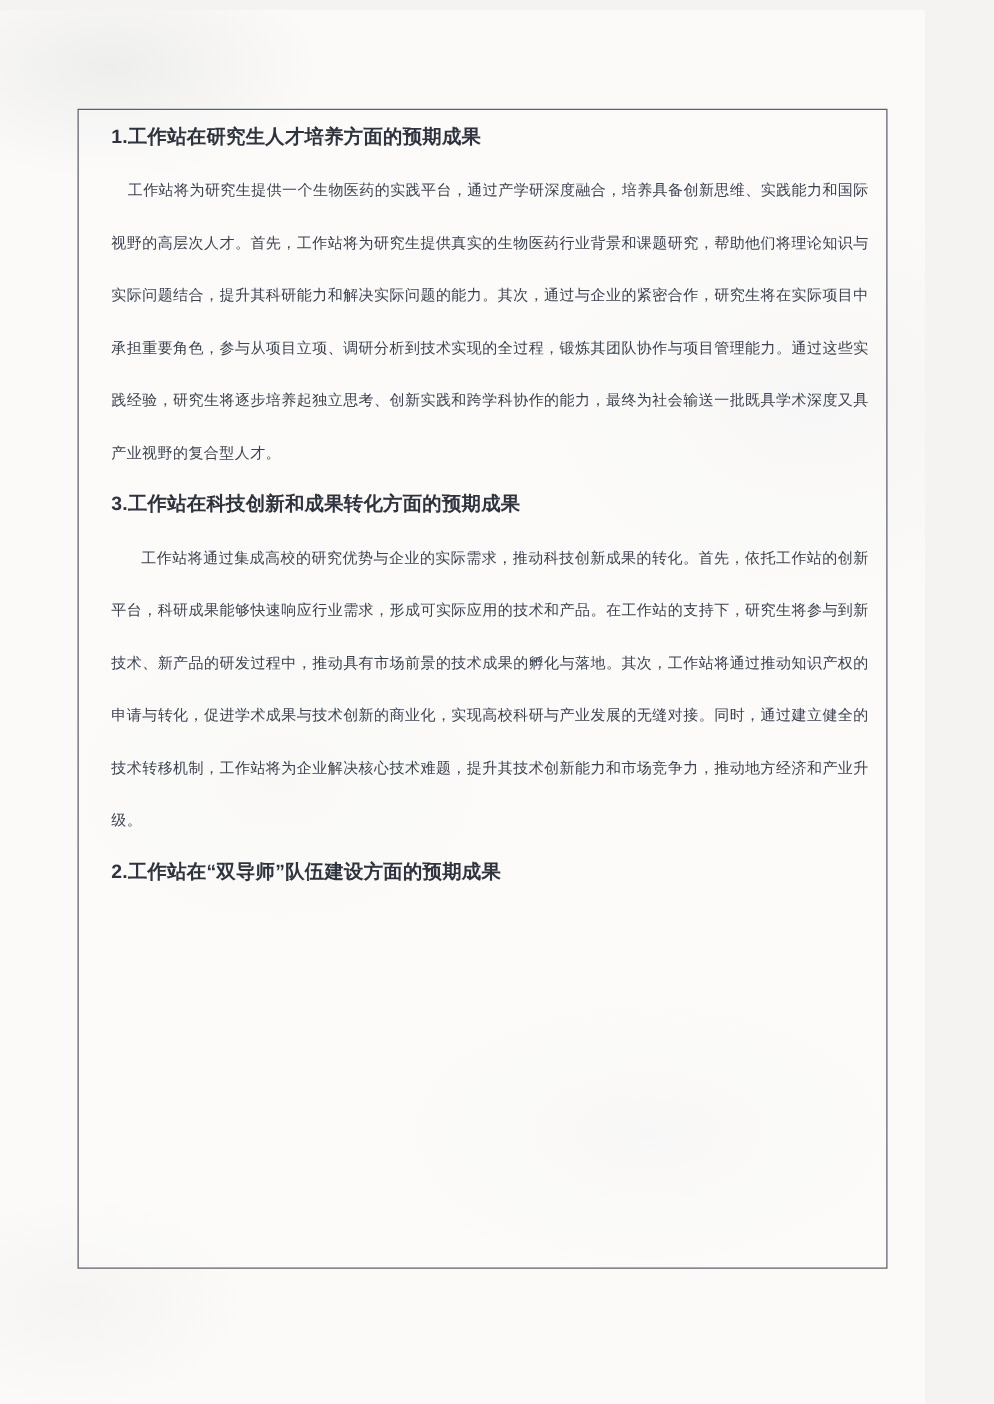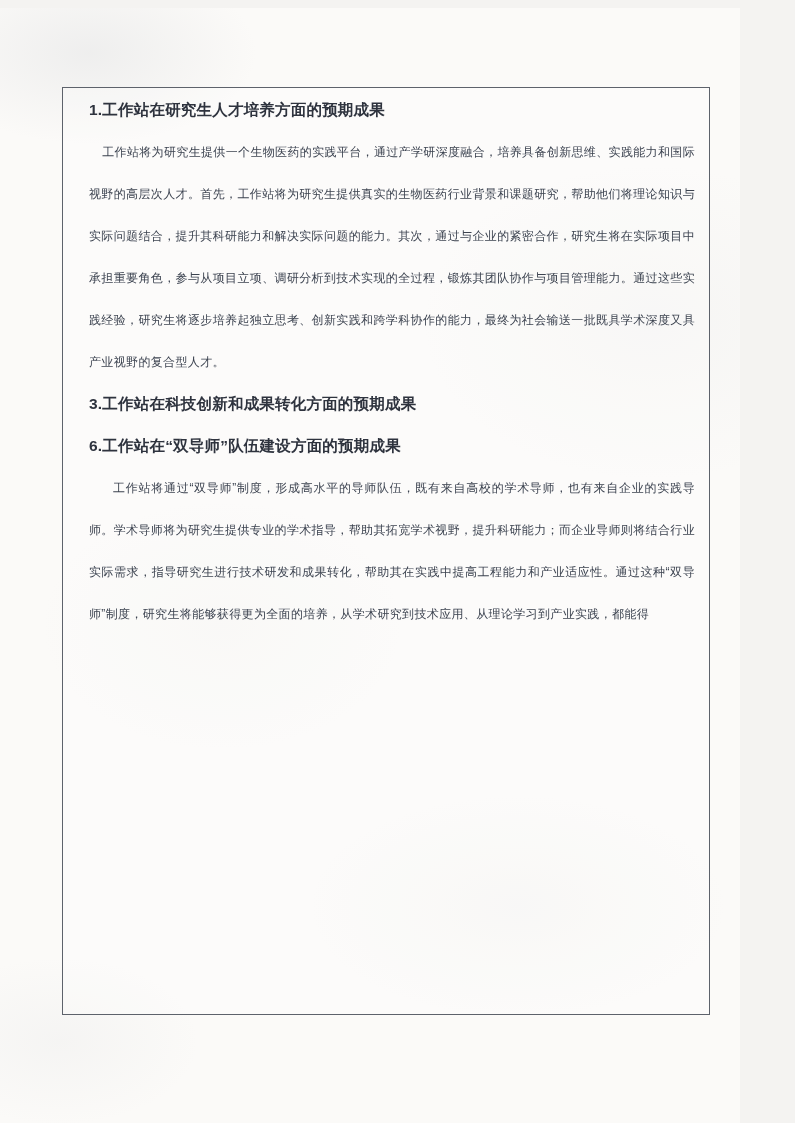--- a/index.html
+++ b/index.html
@@ -66,21 +66,21 @@
 <div class="page">
   <div class="cell">
 
     <section>
       <h3 class="heading">1.工作站在研究生人才培养方面的预期成果</h3>
       <p class="para indent-1">工作站将为研究生提供一个生物医药的实践平台，通过产学研深度融合，培养具备创新思维、实践能力和国际视野的高层次人才。首先，工作站将为研究生提供真实的生物医药行业背景和课题研究，帮助他们将理论知识与实际问题结合，提升其科研能力和解决实际问题的能力。其次，通过与企业的紧密合作，研究生将在实际项目中承担重要角色，参与从项目立项、调研分析到技术实现的全过程，锻炼其团队协作与项目管理能力。通过这些实践经验，研究生将逐步培养起独立思考、创新实践和跨学科协作的能力，最终为社会输送一批既具学术深度又具产业视野的复合型人才。</p>
     </section>
 
     <section>
       <h3 class="heading">3.工作站在科技创新和成果转化方面的预期成果</h3>
+      <p class="para">工作站将通过集成高校的研究优势与企业的实际需求，推动科技创新成果的转化。首先，依托工作站的创新平台，科研成果能够快速响应行业需求，形成可实际应用的技术和产品。在工作站的支持下，研究生将参与到新技术、新产品的研发过程中，推动具有市场前景的技术成果的孵化与落地。其次，工作站将通过推动知识产权的申请与转化，促进学术成果与技术创新的商业化，实现高校科研与产业发展的无缝对接。同时，通过建立健全的技术转移机制，工作站将为企业解决核心技术难题，提升其技术创新能力和市场竞争力，推动地方经济和产业升级。</p>
     </section>
 
     <section>
-      <h3 class="heading">6.工作站在“双导师”队伍建设方面的预期成果</h3>
-      <p class="para">工作站将通过“双导师”制度，形成高水平的导师队伍，既有来自高校的学术导师，也有来自企业的实践导师。学术导师将为研究生提供专业的学术指导，帮助其拓宽学术视野，提升科研能力；而企业导师则将结合行业实际需求，指导研究生进行技术研发和成果转化，帮助其在实践中提高工程能力和产业适应性。通过这种“双导师”制度，研究生将能够获得更为全面的培养，从学术研究到技术应用、从理论学习到产业实践，都能得</p>
+      <h3 class="heading">2.工作站在“双导师”队伍建设方面的预期成果</h3>
     </section>
 
   </div>
 </div>
 
 </body></html>

